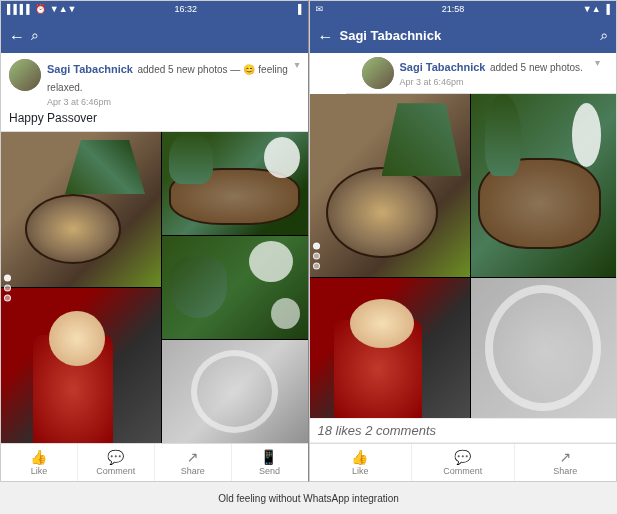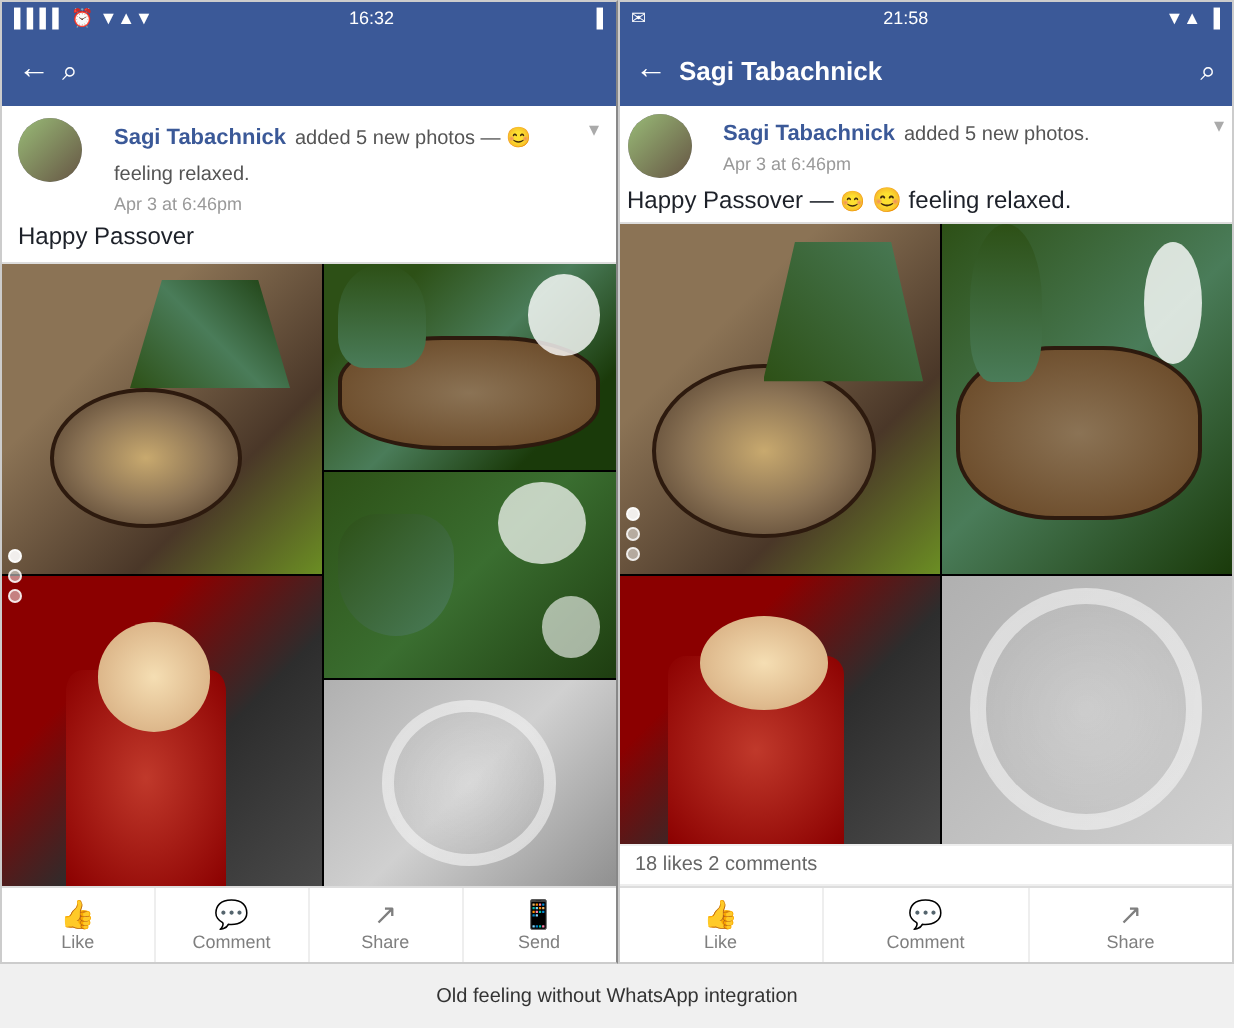--- a/index.html
+++ b/index.html
@@ -95,21 +95,21 @@
     
     .post-area {
       background: #fff;
       padding: 6px 8px;
       border-bottom: 1px solid #ddd;
     }
 
     .post-header {
       display: flex;
       align-items: flex-start;
-      gap: 16px;
+      gap: 6px;
     }
 
     .avatar {
       width: 32px;
       height: 32px;
       border-radius: 50%;
       background: #888;
       flex-shrink: 0;
       overflow: hidden;
     }
@@ -220,25 +220,26 @@
       border-right: none;
     }
 
     .action-btn .btn-icon {
       font-size: 14px;
     }
 
     
     .likes-bar {
       padding: 4px 8px;
-      font-size: 10px;
+      font-size: 13px;
       color: #666;
       border-top: 1px solid #eee;
       border-bottom: 1px solid #eee;
       background: #fff;
+      font-style: italic;
     }
 
     
     .captions-row {
       display: flex;
       background: #f0f0f0;
       height: 32px;
     }
 
     .caption-cell {
@@ -255,22 +256,23 @@
     .photo-sim {
       width: 100%;
       height: 100%;
       position: relative;
       overflow: hidden;
     }
 
     
     .post-area-compact {
       background: #fff;
-      padding: 4px 4px;
+      padding: 4px 16px;
       border-bottom: 1px solid #ddd;
+      margin-left: 36px;
     }
 
     .emoji-inline {
       font-size: 10px;
     }
 
     
     .selection-dots {
       position: absolute;
       left: 3px;
@@ -419,25 +421,20 @@
           <div class="avatar">
             <div class="avatar-img"></div>
           </div>
           <div class="post-meta">
             <span class="post-author">Sagi Tabachnick</span>
             <span class="post-action">added 5 new photos.</span>
             <div class="post-time">Apr 3 at 6:46pm</div>
           </div>
           <span class="post-chevron">▾</span>
         </div>
-        <div class="post-text">
-          <span>Happy Passover —</span>
-          <span class="emoji-inline"> 😊</span>
-          <span>😊 feeling relaxed.</span>
-        </div>
       </div>
 
       <div class="photo-grid" style="height: 270px; position: relative;">
         <div class="selection-dots" style="z-index:10;">
           <div class="sel-dot active"></div>
           <div class="sel-dot"></div>
           <div class="sel-dot"></div>
         </div>
         <div class="photo-grid-left">
           <div class="photo-cell photo-grain" style="flex: 1.3;">

